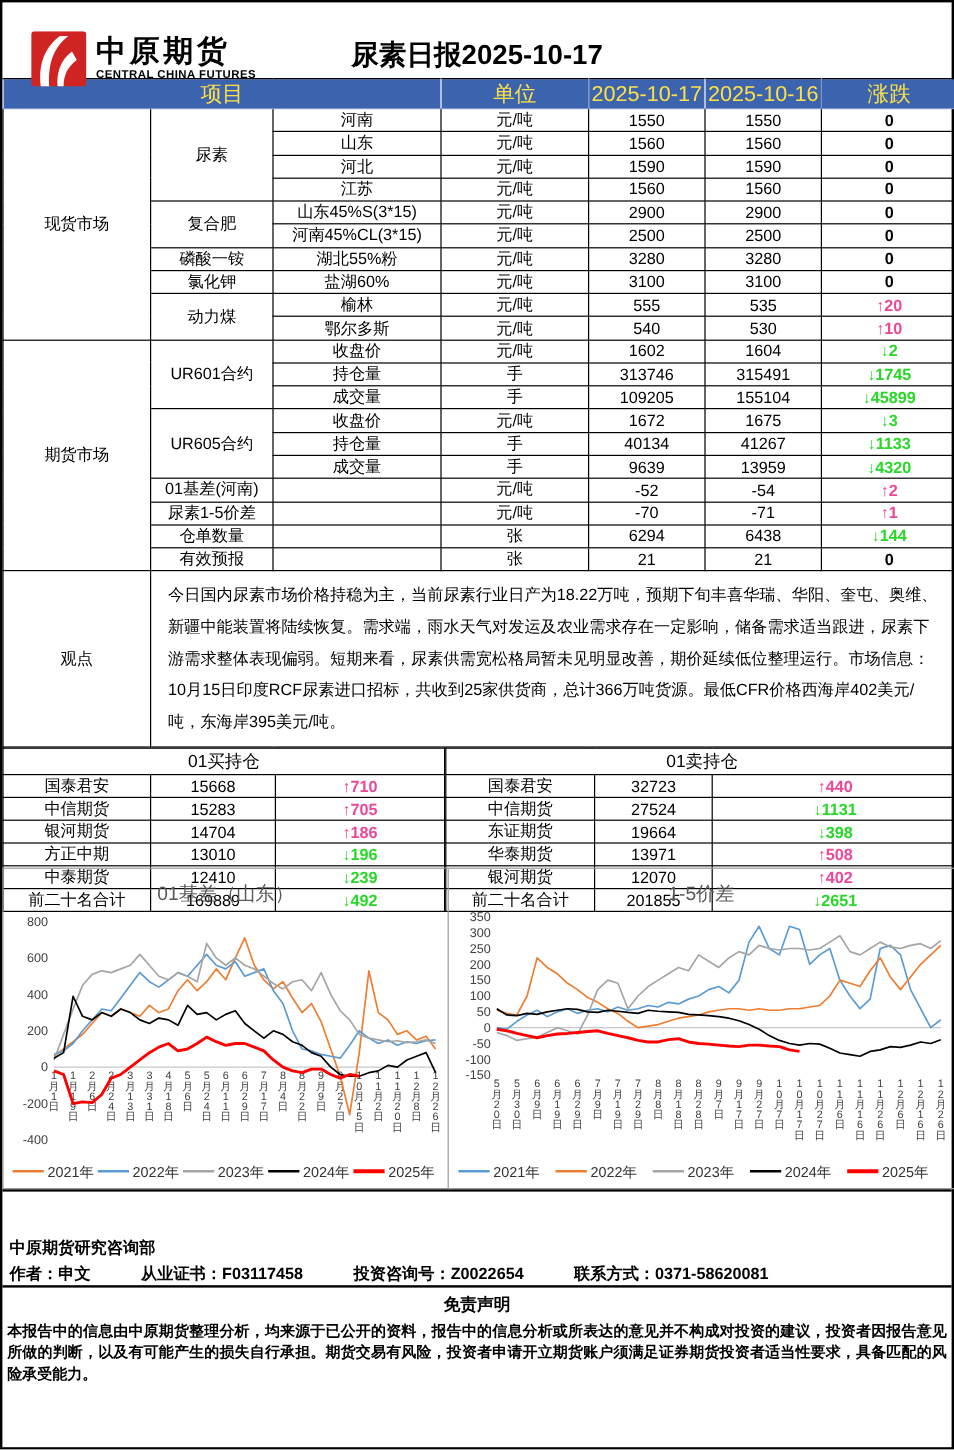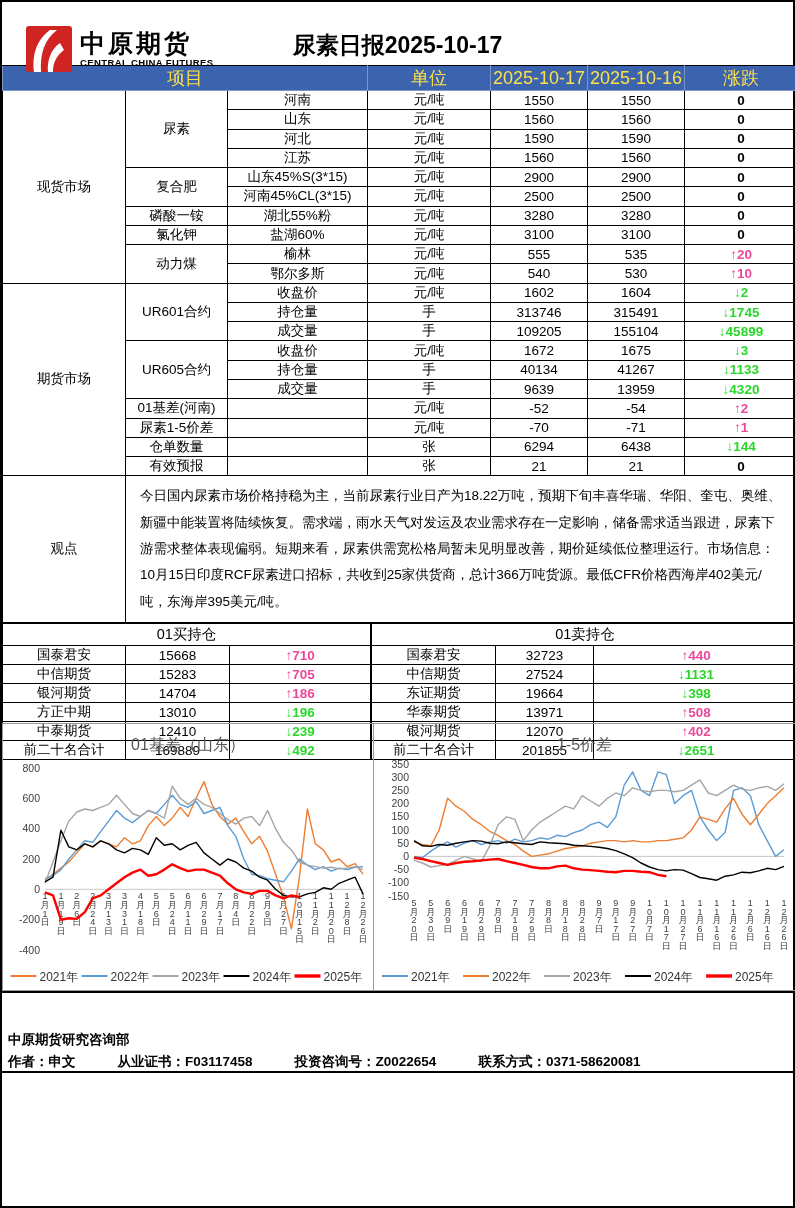--- a/index.html
+++ b/index.html
@@ -473,15 +473,17 @@
     <div class="dept">中原期货研究咨询部</div>
     <div class="author-line">
       <span>作者：申文</span>
       <span>从业证书：F03117458</span>
       <span>投资咨询号：Z0022654</span>
       <span>联系方式：0371-58620081</span>
     </div>
   </div>
 
   <div class="disclaimer">
+    <div class="disc-title">免责声明</div>
+    <div class="disc-body">本报告中的信息由中原期货整理分析，均来源于已公开的资料，报告中的信息分析或所表达的意见并不构成对投资的建议，投资者因报告意见所做的判断，以及有可能产生的损失自行承担。期货交易有风险，投资者申请开立期货账户须满足证券期货投资者适当性要求，具备匹配的风险承受能力。</div>
   </div>
 
 </div>
 
 </body></html>

